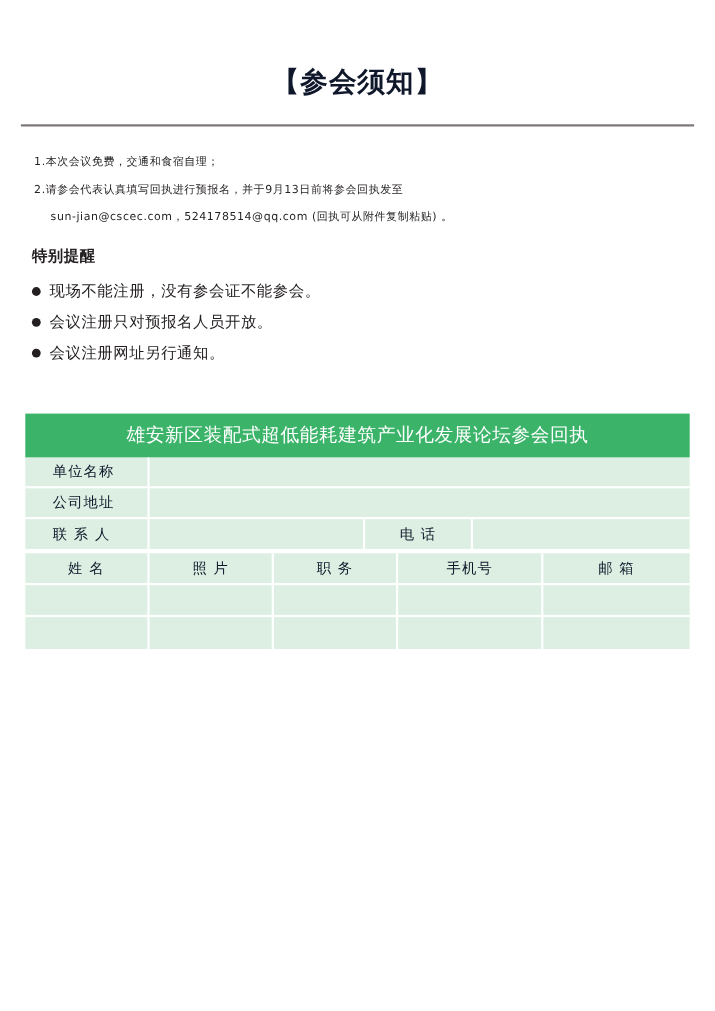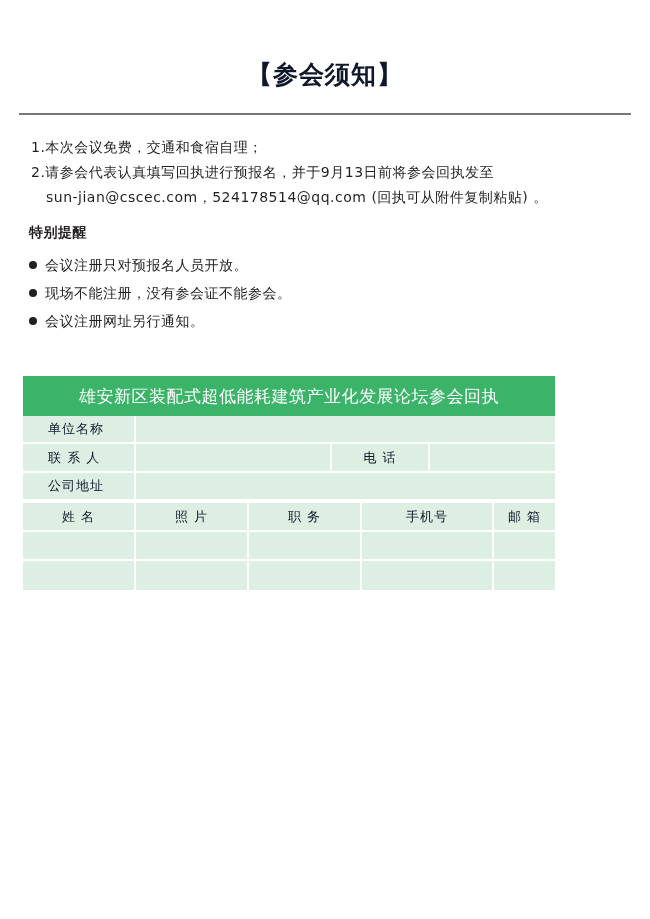--- a/index.html
+++ b/index.html
@@ -22,21 +22,21 @@
     .rule {
       position: absolute;
       left: 19px; top: 113px;
       width: 489px; 
       height: 2px;
       background: #7d7676;
     }
     .notes {
       position: absolute;
       left: 31px; top: 135px;
-      font-size: 14px;
+      font-size: 10px;
       line-height: 25px;
       letter-spacing: 0.5px;
     }
     .notes .indent { padding-left: 15px; }
     .reminder-title {
       position: absolute;
       left: 29px; top: 224px;
       font-size: 14px;
       font-weight: bold;
       letter-spacing: 0.5px;
@@ -54,21 +54,21 @@
       display: inline-block;
       width: 8px; height: 8px;
       border-radius: 50%;
       background: #231f20;
       margin-right: 8px;
       flex: none;
     }
     .form {
       position: absolute;
       left: 23px; top: 376px;
-      width: 532px;
+      width: 604px;
     }
     .form-header {
       height: 40px;
       background: #3bb46a;
       color: #ffffff;
       font-size: 17px;
       text-align: center;
       line-height: 40px;
       letter-spacing: 0.5px;
     }
@@ -118,49 +118,49 @@
 <div class="notes">
   <div>1.本次会议免费，交通和食宿自理；</div>
   <div>2.请参会代表认真填写回执进行预报名，并于9月13日前将参会回执发至</div>
   <div class="indent">sun-jian@cscec.com，524178514@qq.com (回执可从附件复制粘贴) 。</div>
 </div>
 
 <div class="reminder-title">特别提醒</div>
 <ul class="bullets">
   <li>
       <span class="dot"></span>
-      <span>会议注册只对预报名人员开放。</span>
+      <span>现场不能注册，没有参会证不能参会。</span>
     </li>
   <li>
       <span class="dot"></span>
-      <span>现场不能注册，没有参会证不能参会。</span>
+      <span>会议注册只对预报名人员开放。</span>
     </li>
   <li>
       <span class="dot"></span>
       <span>会议注册网址另行通知。</span>
     </li>
 </ul>
 
 <div class="form">
   <div class="form-header">雄安新区装配式超低能耗建筑产业化发展论坛参会回执</div>
 
   <div class="row r1">
     <div class="cell label">单位名称</div>
     <div class="cell fill"></div>
   </div>
 
+  <div class="row r3">
+    <div class="cell label">公司地址</div>
+    <div class="cell fill"></div>
+  </div>
+
   <div class="row r2">
     <div class="cell label">联 系 人</div>
     <div class="cell" style="width:196px;"></div>
     <div class="cell" style="width:98px;">电 话</div>
-    <div class="cell fill"></div>
-  </div>
-
-  <div class="row r3">
-    <div class="cell label">公司地址</div>
     <div class="cell fill"></div>
   </div>
 
   <div class="gap"></div>
 
 
   <div class="row mrow">
     <div class="cell c1">姓 名</div>
     <div class="cell c2">照 片</div>
     <div class="cell c3">职 务</div>

